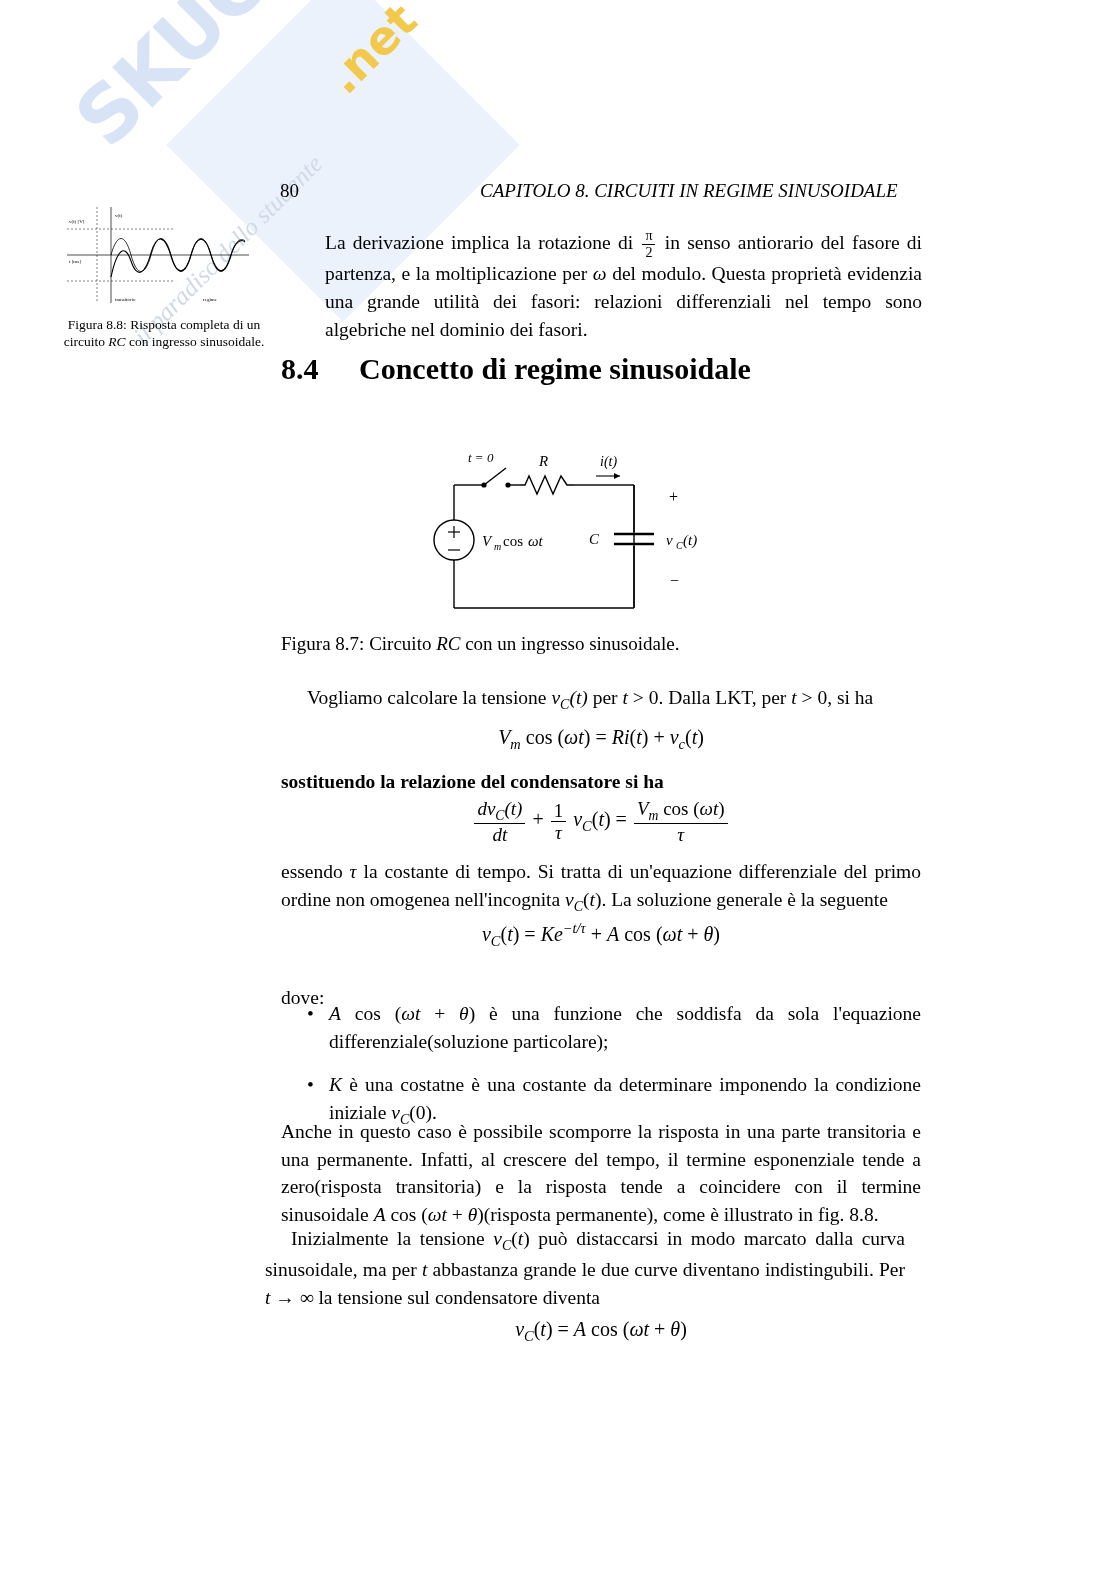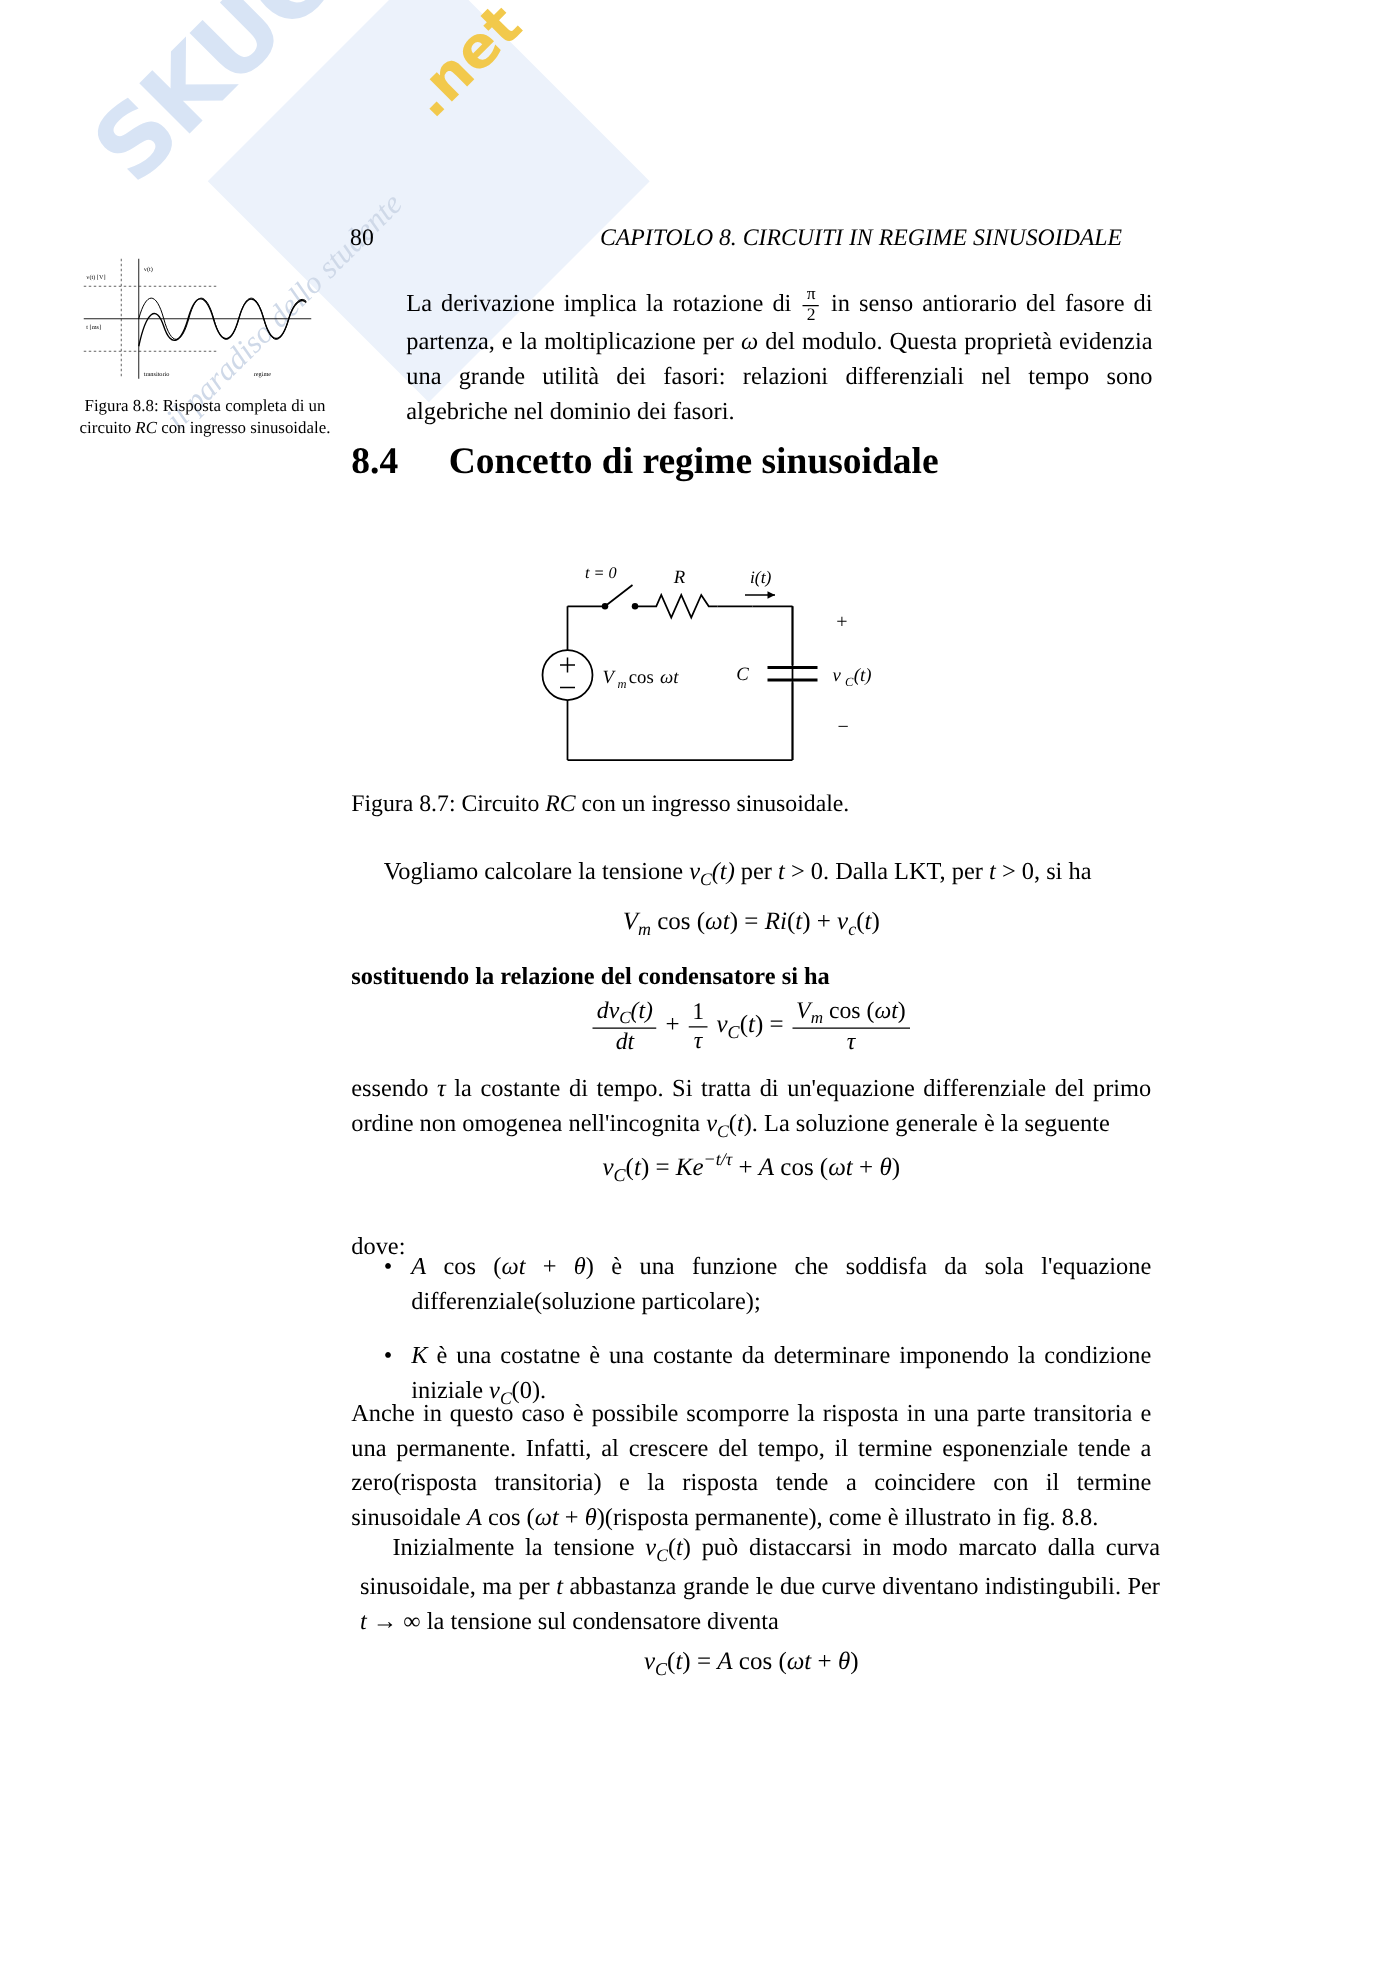--- a/index.html
+++ b/index.html
@@ -201,21 +201,21 @@
     margin-bottom: 16px;
     text-align: justify;
   }
   .bullet .dot {
     position: absolute;
     left: 26px;
     top: 0px;
   }
 
   #para-7 { left: 281px; top: 1118px; width: 640px; }
-  #para-8 { left: 288px; top: 1225px; width: 640px; text-indent: 26px; }
+  #para-8 { left: 265px; top: 1225px; width: 640px; text-indent: 26px; }
   #eq-4 { top: 1318px; }
 
   
   .frac {
     display: inline-block;
     vertical-align: middle;
     text-align: center;
     font-size: 0.95em;
     line-height: 1.12;
     margin: 0 2px;

